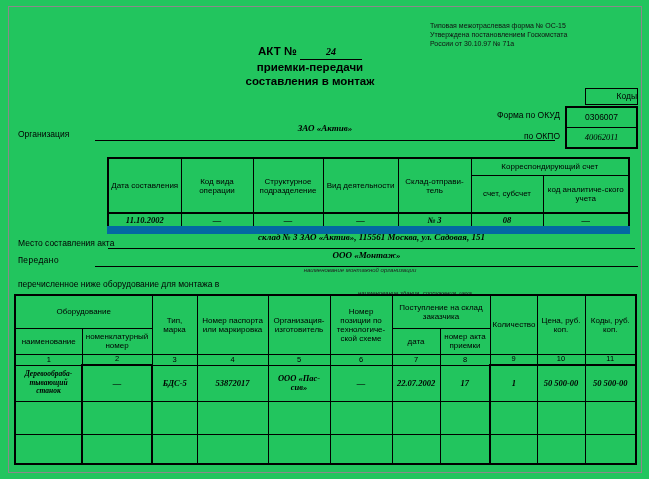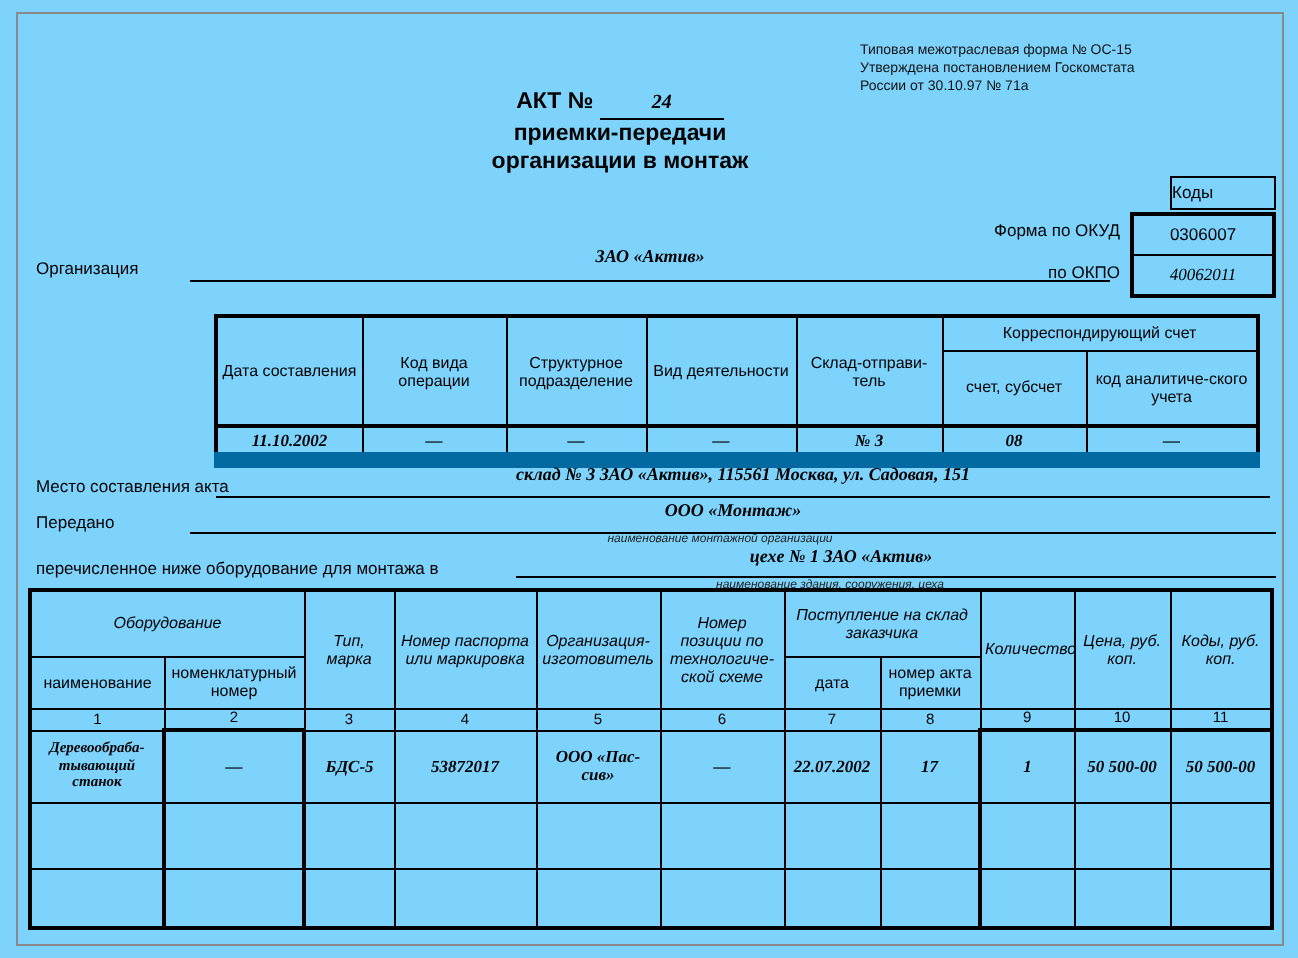--- a/index.html
+++ b/index.html
@@ -1,31 +1,31 @@
 <!DOCTYPE html>
 <html><head>
 <meta charset="utf-8">
 <style>
   html,body{margin:0;padding:0;background:#fff;}
-  .page{position:relative;width:649px;height:479px;background:#7dd3fc;color:#000;
+  .page{position:relative;width:649px;height:479px;background:#22c55e;color:#000;
         font-family:"Liberation Sans",sans-serif;overflow:hidden;}
   .frame{position:absolute;left:8px;top:6px;width:632px;height:465px;border:1px solid #8a8a8a;}
 
   
   .note{position:absolute;left:430px;top:21px;font-size:7px;line-height:9px;color:#111;}
 
   
   .title{position:absolute;left:160px;top:44px;width:300px;text-align:center;
          font-weight:bold;font-size:11.5px;line-height:14px;}
   .title .num{display:inline-block;width:62px;border-bottom:1px solid #000;
          font-family:"Liberation Serif",serif;font-style:italic;font-size:10px;font-weight:bold;}
 
   
   .codes{position:absolute;left:565px;top:88px;width:73px;}
-  .codes .head{border:1px solid #000;height:15px;line-height:15px;text-align:left;font-size:8.5px;margin-left:20px;}
+  .codes .head{border:1px solid #000;height:15px;line-height:15px;text-align:right;font-size:8.5px;margin-left:20px;}
   .codes .vals{border:2px solid #000;margin-top:1px;}
   .codes .v{height:19px;line-height:19px;text-align:center;font-size:8.5px;}
   .codes .v+.v{border-top:1px solid #000;}
   .fill{font-family:"Liberation Serif",serif;font-style:italic;font-weight:normal;}
 
   .lab{position:absolute;font-size:8.5px;}
   .rlab{position:absolute;text-align:right;font-size:8.5px;}
   .uline{position:absolute;border-bottom:1px solid #000;text-align:center;
          font-family:"Liberation Serif",serif;font-style:italic;font-weight:bold;font-size:9px;}
   .cap{position:absolute;font-size:6px;font-style:italic;text-align:center;color:#222;}
@@ -56,21 +56,21 @@
     <div>Утверждена постановлением Госкомстата</div>
     <div>России от 30.10.97 № 71а</div>
   </div>
 
   <div class="title">
     <div>
       <span>АКТ №</span>
       <span class="num">24</span>
     </div>
     <div>приемки-передачи</div>
-    <div>организации в монтаж</div>
+    <div>составления в монтаж</div>
   </div>
 
   <div class="codes">
     <div class="head">Коды</div>
     <div class="vals">
       <div class="v">0306007</div>
       <div class="v fill">40062011</div>
     </div>
   </div>
   <div class="rlab" style="left:420px;top:110px;width:140px;">Форма по ОКУД</div>
@@ -110,44 +110,43 @@
       <td class="val">№ 3</td>
       <td class="val">08</td>
       <td class="val">—</td>
     </tr>
   </tbody>
     </table>
 
   <div class="lab" style="left:18px;top:238px;">Место составления акта</div>
   <div class="uline" style="left:108px;top:232px;width:527px;height:16px;">склад № 3 ЗАО «Актив», 115561 Москва, ул. Садовая, 151</div>
 
-  <div class="lab" style="left:18px;top:256px;">Передано</div>
+  <div class="lab" style="left:18px;top:256px;font-family:Liberation Mono, monospace;">Передано</div>
   <div class="uline" style="left:95px;top:250px;width:543px;height:16px;">ООО «Монтаж»</div>
   <div class="cap" style="left:240px;top:267px;width:240px;">наименование монтажной организации</div>
 
   <div class="lab" style="left:18px;top:279px;">перечисленное ниже оборудование для монтажа в</div>
-  <div class="uline" style="left:258px;top:273px;width:380px;height:16px;padding-right:55px;box-sizing:border-box;">цехе № 1 ЗАО «Актив»</div>
   <div class="cap" style="left:305px;top:290px;width:220px;">наименование здания, сооружения, цеха</div>
 
   <table class="main">
     <colgroup>
         <col style="width:67px">
         <col style="width:70px">
         <col style="width:45px">
         <col style="width:71px">
         <col style="width:62px">
         <col style="width:62px">
         <col style="width:48px">
         <col style="width:50px">
         <col style="width:47px">
         <col style="width:48px">
         <col style="width:51px">
       </colgroup>
     <tbody>
-        <tr style="height:33px;font-style:italic;">
+        <tr style="height:33px;">
       <td colspan="2">Оборудование</td>
       <td rowspan="2">Тип, марка</td>
       <td rowspan="2">Номер паспорта или маркировка</td>
       <td rowspan="2">Организация-изготовитель</td>
       <td rowspan="2">Номер позиции по технологиче-ской схеме</td>
       <td colspan="2">Поступление на склад заказчика</td>
       <td rowspan="2">Количество</td>
       <td rowspan="2">Цена, руб. коп.</td>
       <td rowspan="2">Коды, руб. коп.</td>
     </tr>

